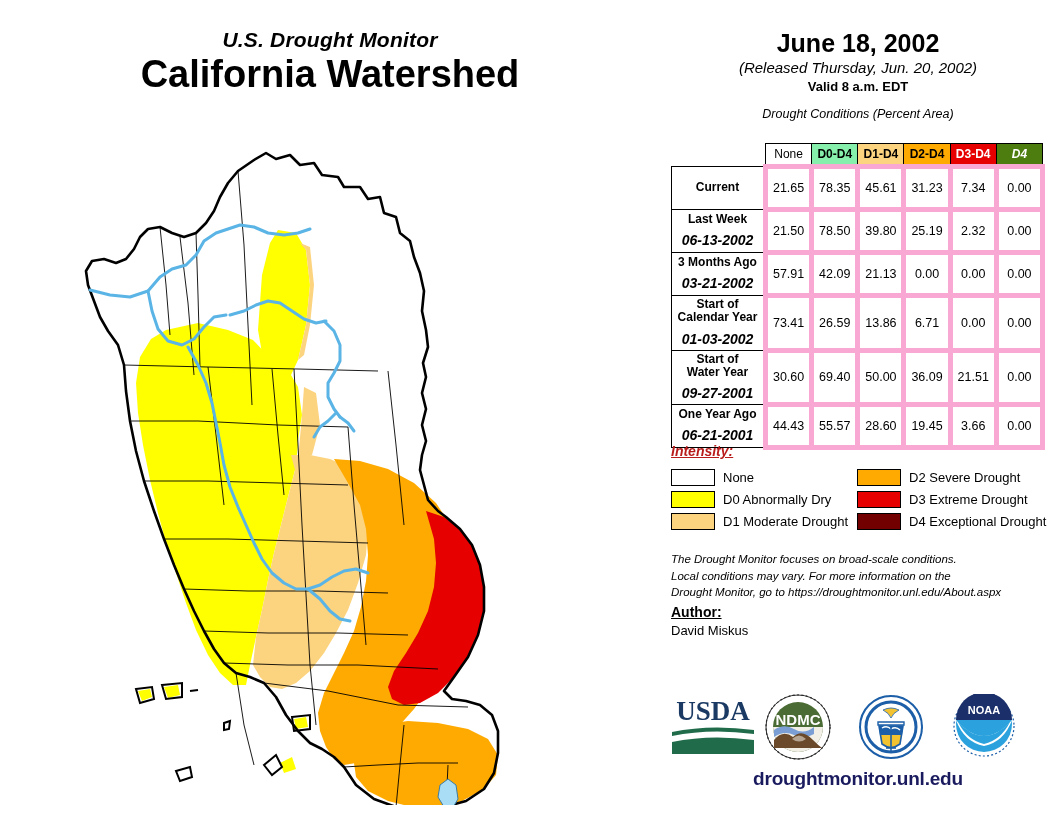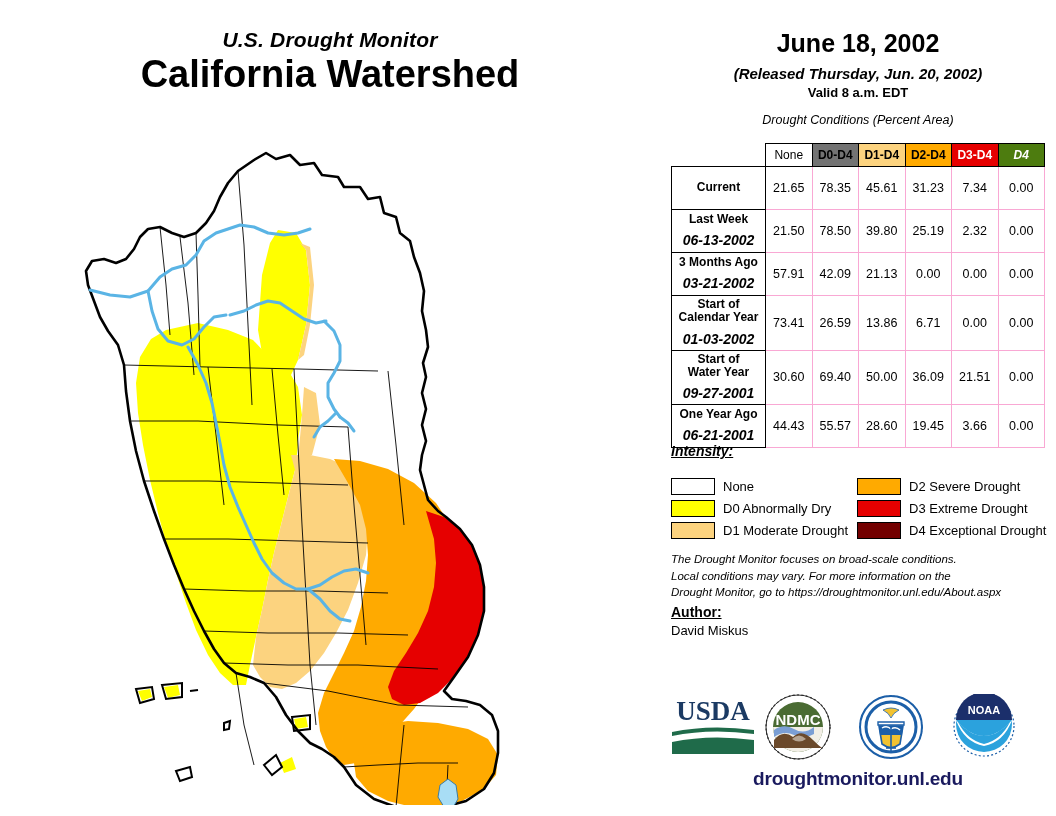--- a/index.html
+++ b/index.html
@@ -52,62 +52,62 @@
   #right-col {
     position: absolute;
     left: 660px; top: 0;
     width: 396px; height: 816px;
   }
   #date-block { text-align: center; padding-top: 30px; }
   #date-main {
     font-size: 25px; font-weight: bold; color: #000; line-height: 1.1;
   }
   #date-released {
-    font-size: 15px; font-weight: bold; font-style: italic; color: #000;
-    margin-top: 8px; line-height: 1.1;
+    font-size: 15px; font-weight: normal; font-style: italic; color: #000;
+    margin-top: 2px; line-height: 1.1;
   }
   #date-valid {
     font-size: 13px; font-weight: bold; color: #000;
     margin-top: 4px; line-height: 1.1;
   }
   #table-caption {
     text-align: center;
     font-size: 12.5px; font-style: italic; color: #000;
     margin-top: 13px;
   }
 
   
   #dm-table {
     position: absolute;
     left: 11px; top: 143px;
     width: 374px;
     border-collapse: collapse;
     table-layout: fixed;
   }
   #dm-table td, #dm-table th {
-    border: 1px solid #f9a8d4;
+    border: 5px solid #f9a8d4;
     font-size: 11.5px;
     color: #000;
     text-align: center;
     vertical-align: middle;
     padding: 0;
   }
   #dm-table .corner {
     border: none;
     background: transparent;
     width: 94px;
   }
   #dm-table thead th {
     height: 23px;
     font-weight: bold;
     font-size: 12px;
     border: 1.5px solid #000;
   }
   #dm-table .h-none { background:#ffffff; color:#000; font-weight: normal; }
-  #dm-table .h-d0   { background:#737373; color:#000; }
+  #dm-table .h-d0   { background:#86efac; color:#000; }
   #dm-table .h-d1   { background:#fcd37f; color:#000; }
   #dm-table .h-d2   { background:#ffaa00; color:#000; }
   #dm-table .h-d3   { background:#e60000; color:#ffffff; }
   #dm-table .h-d4   { background:#4d7c0f; color:#ffffff;font-style:italic; }
 
   #dm-table tbody tr { height: 43px; }
   #dm-table td.rowlabel {
     border: 1.5px solid #000;
     font-weight: bold;
     font-size: 12px;
@@ -129,22 +129,22 @@
 
   
   #legend {
     position: absolute;
     left: 11px; top: 443px;
     width: 380px;
   }
   #legend-title {
     font-size: 14px; font-style: italic; font-weight: bold;
     text-decoration: underline;
-    color: #000000;
-    margin-bottom: 19px;
+    color: #b91c1c;
+    margin-bottom: 10px;
   }
   .legend-grid {
     display: grid;
     grid-template-columns: 186px 186px;
     row-gap: 5px;
   }
   .legend-item { display: flex; align-items: center; }
   .swatch {
     width: 44px; height: 17px;
     border: 1.5px solid #000;

